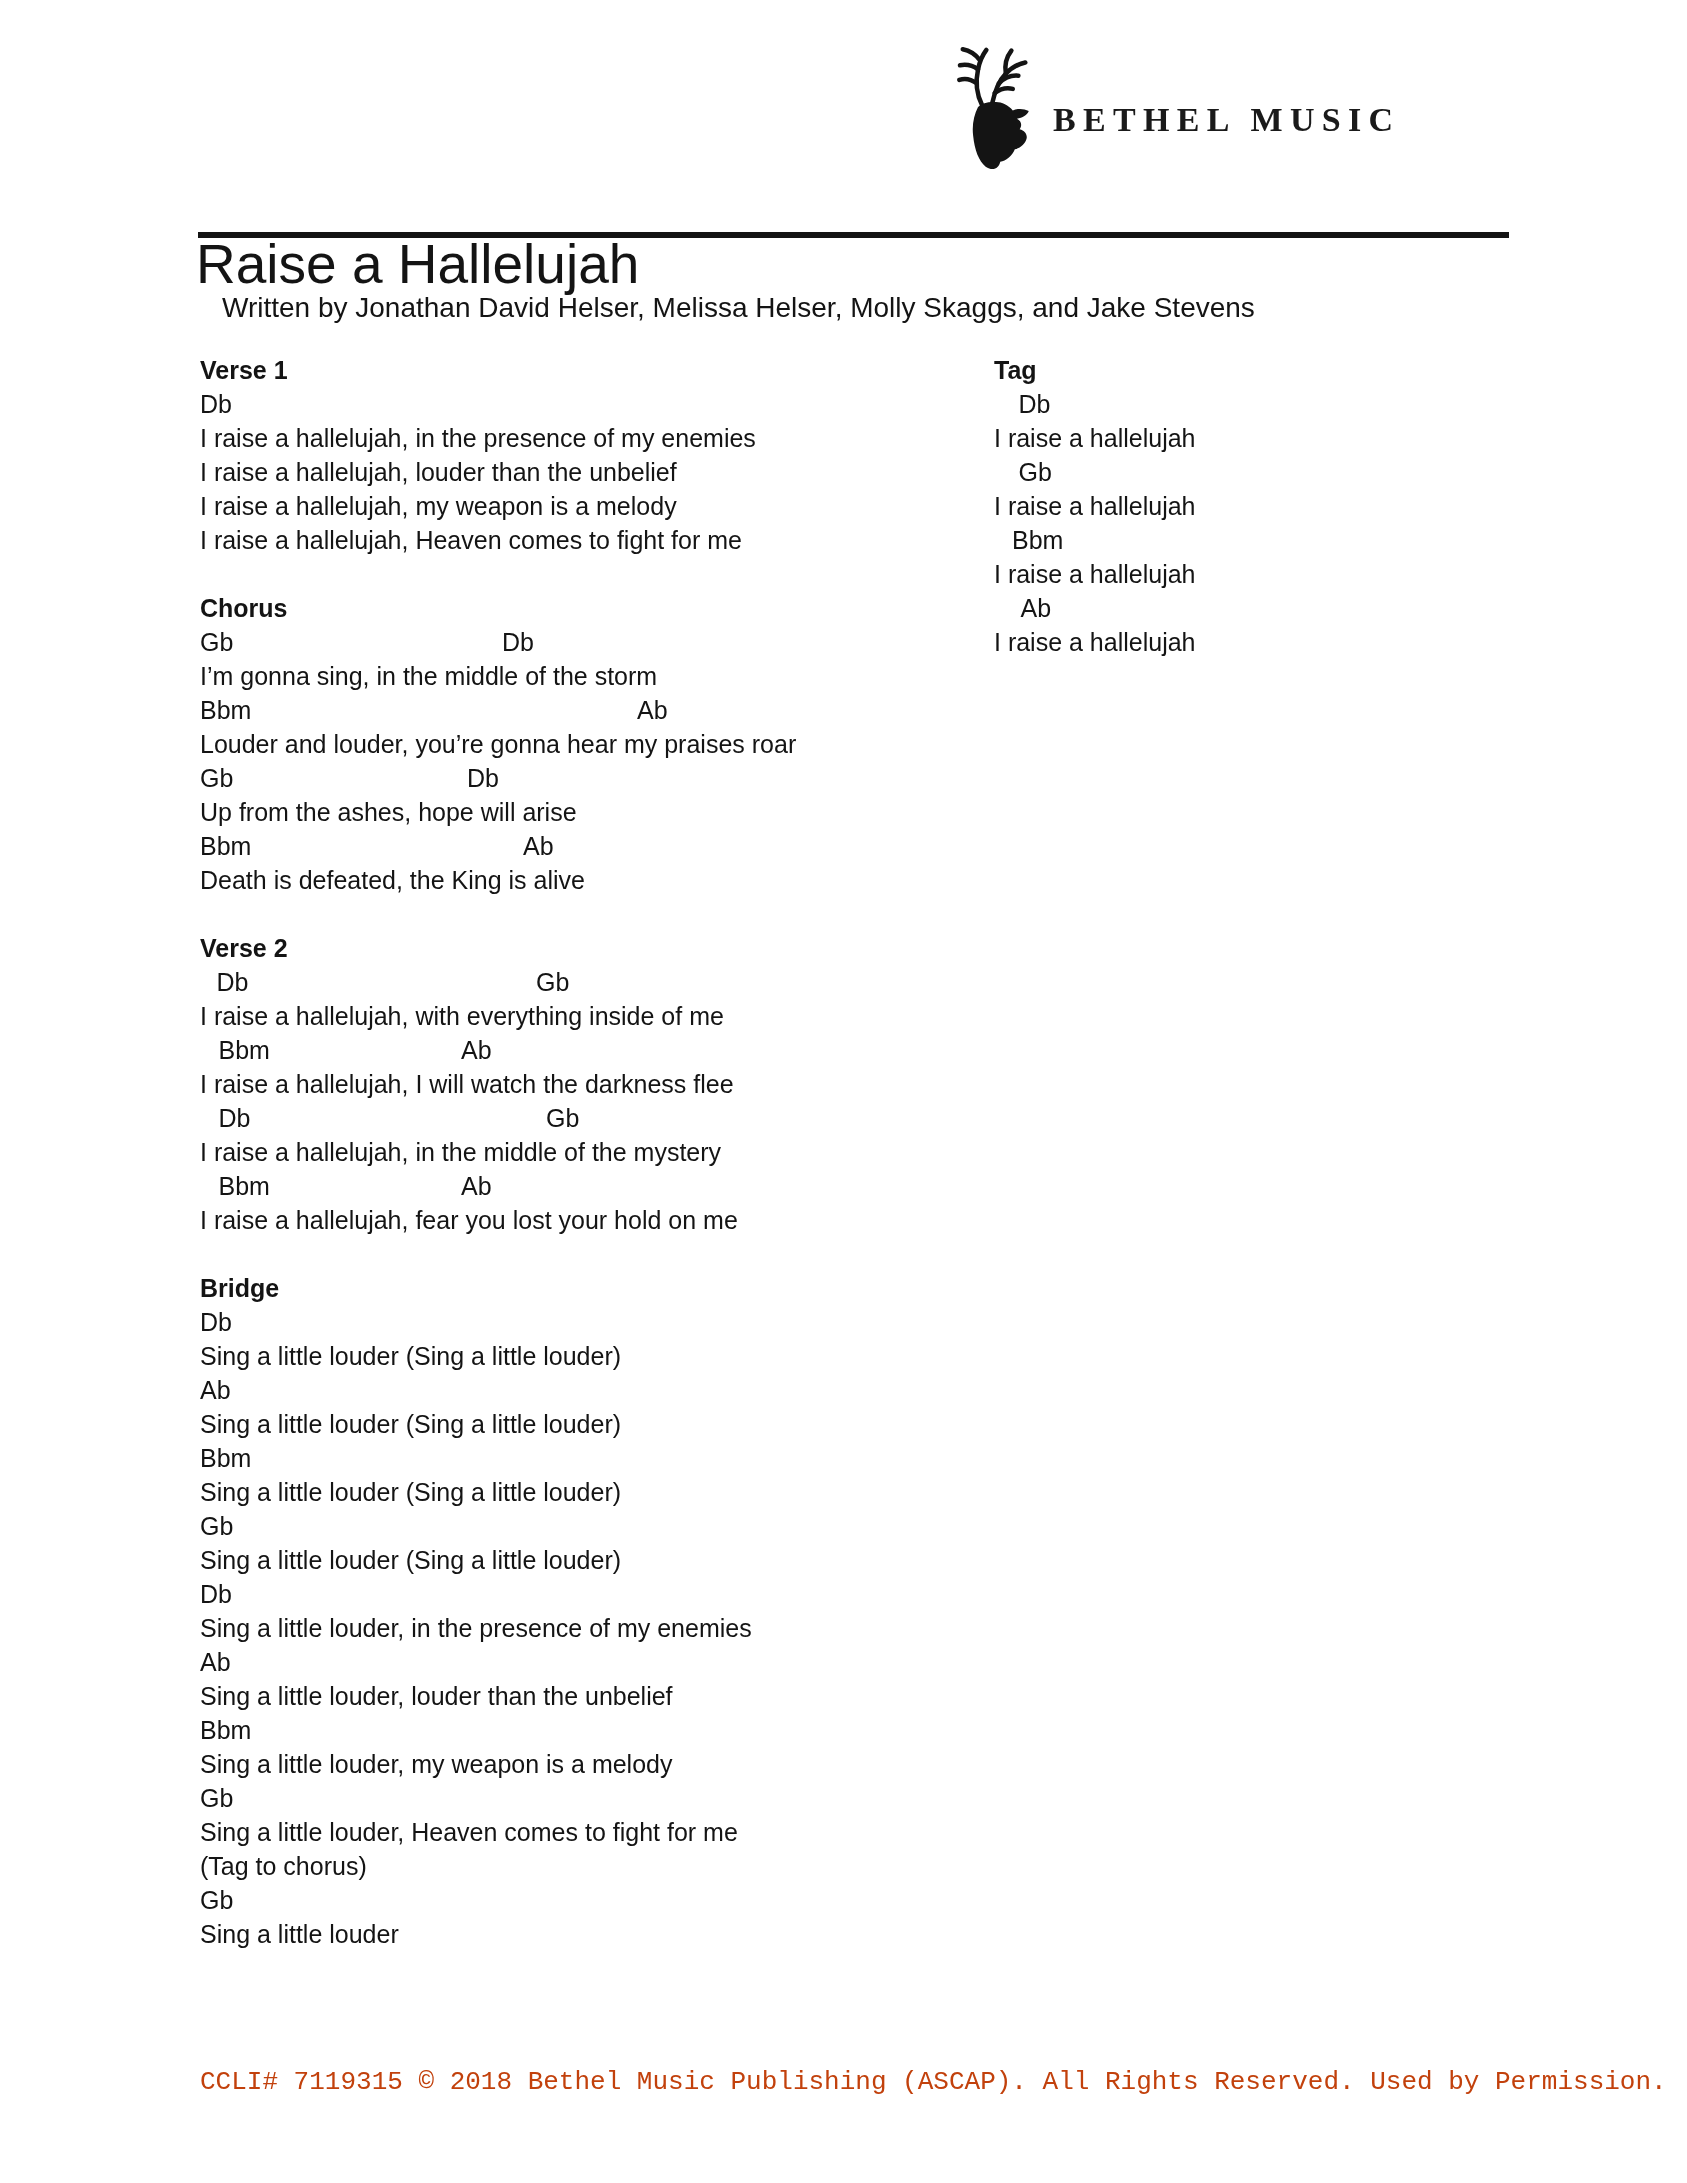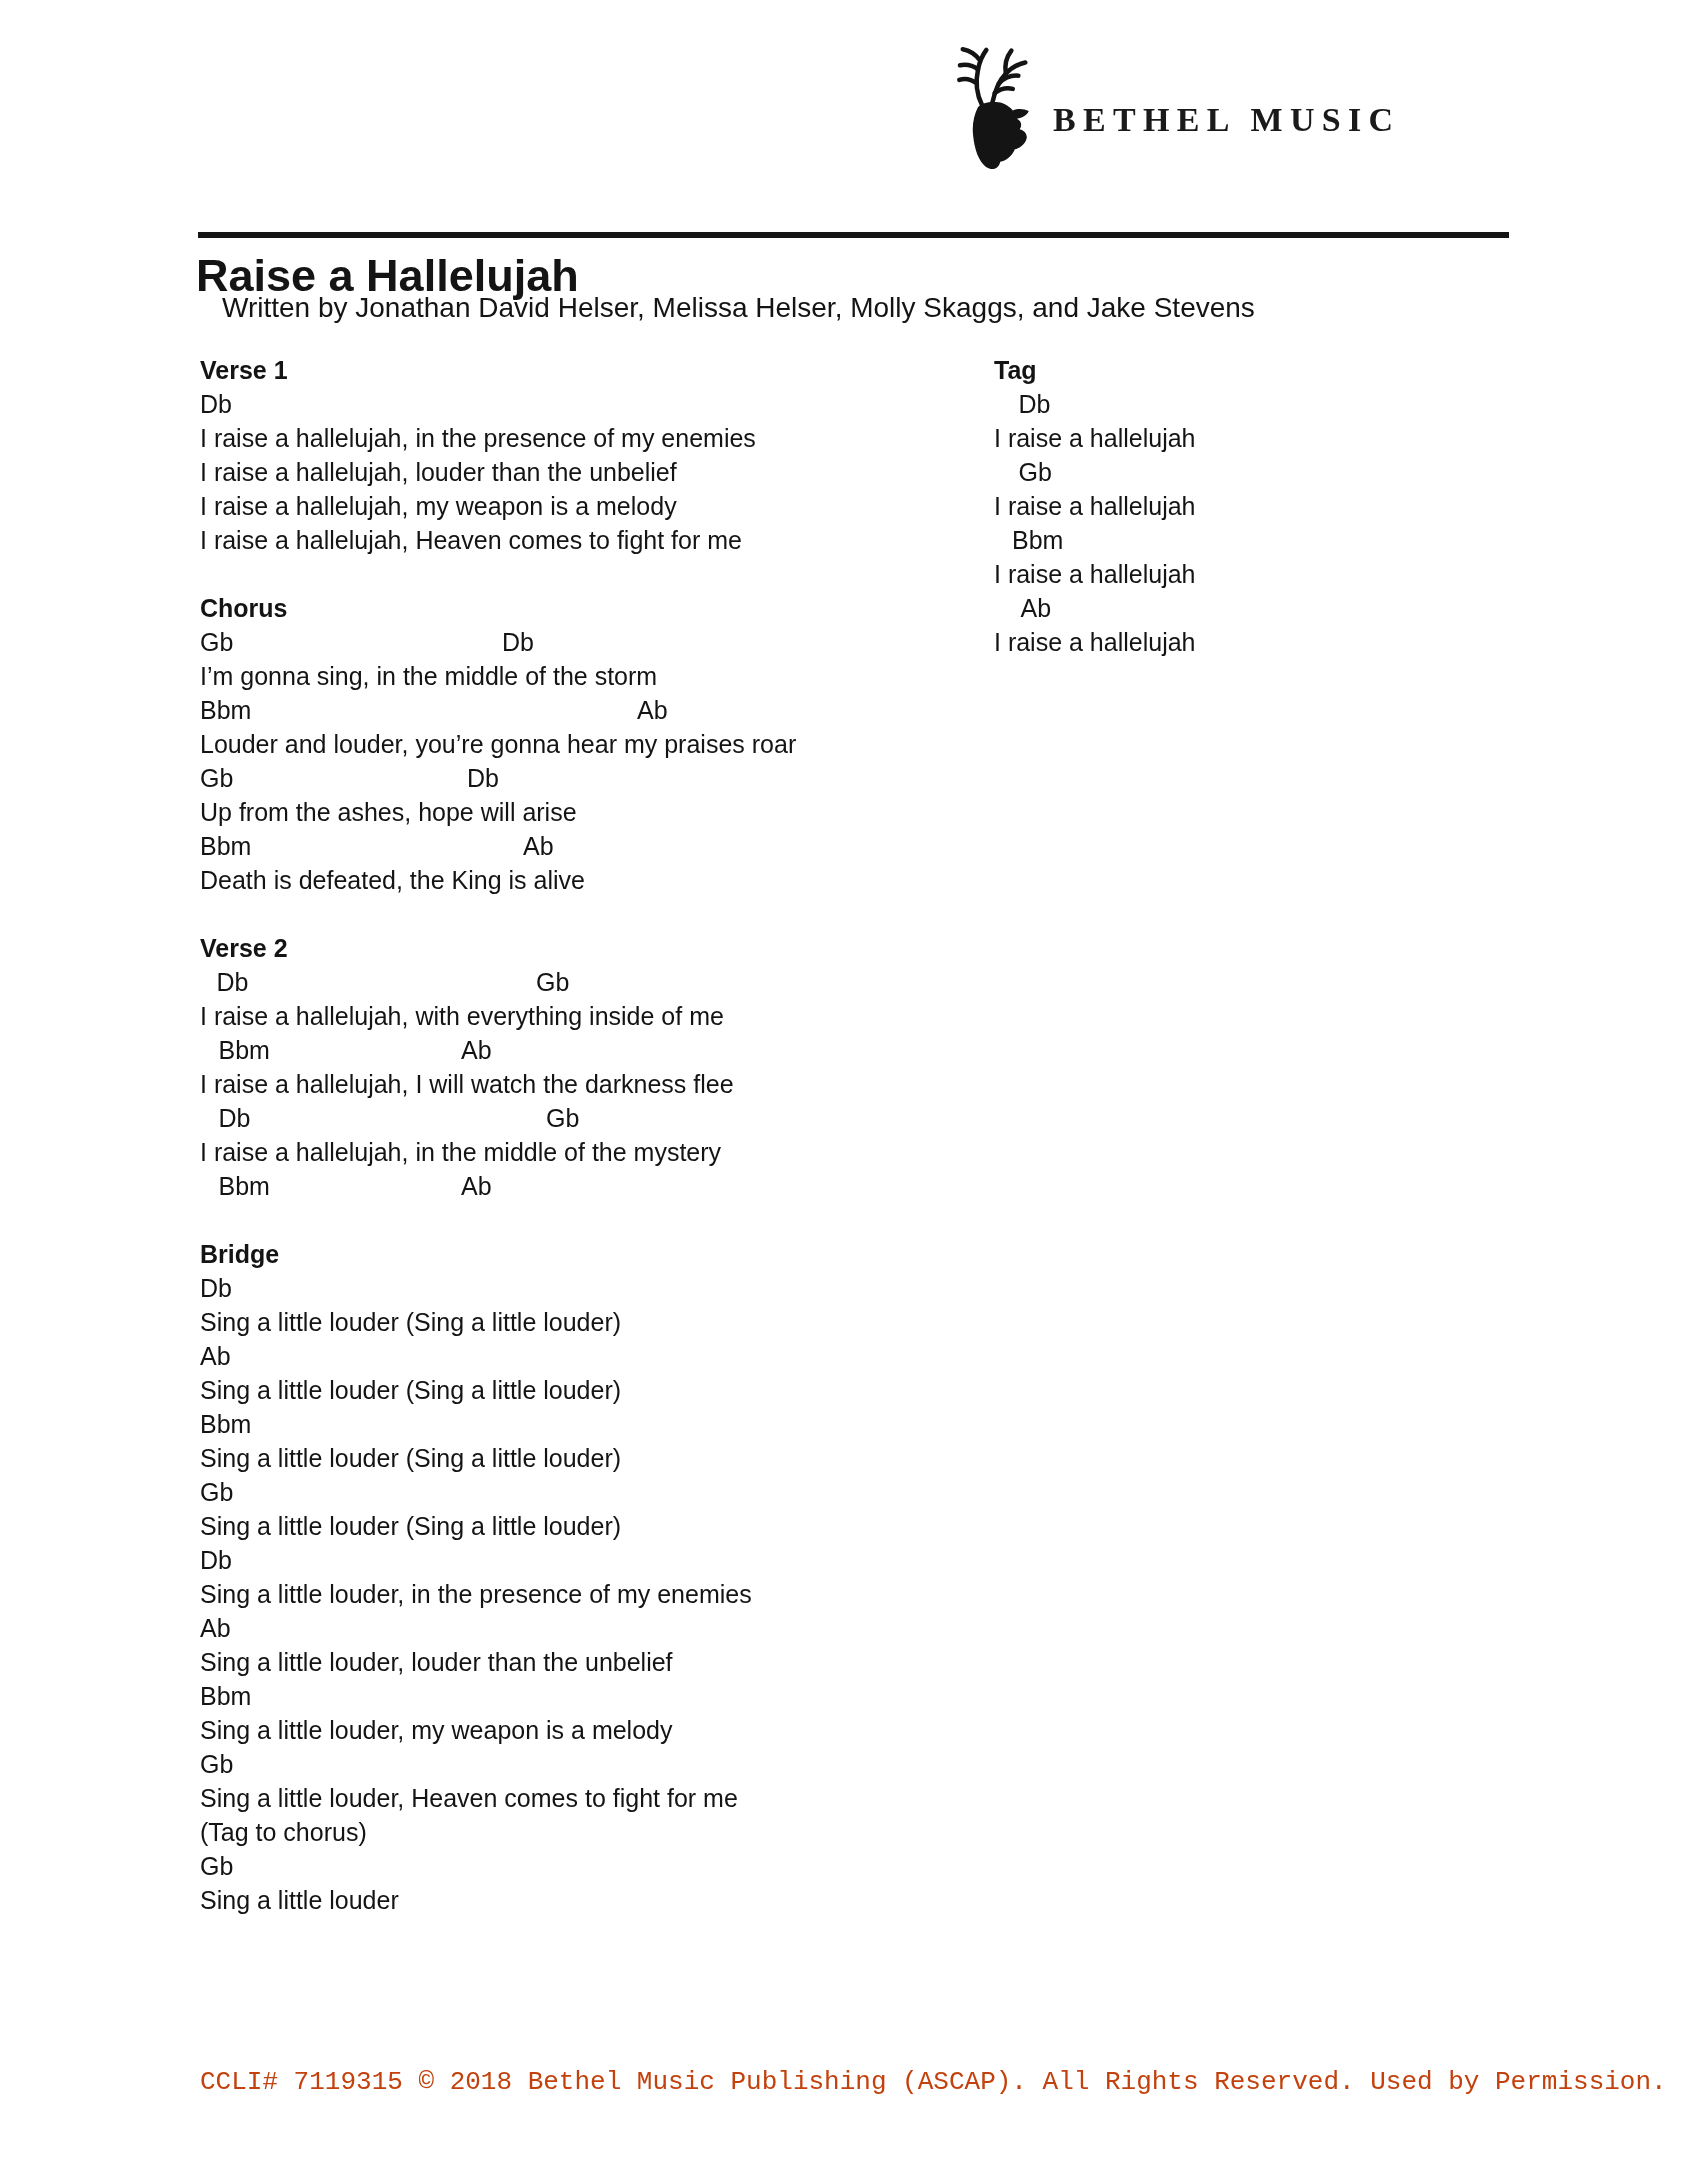--- a/index.html
+++ b/index.html
@@ -27,22 +27,22 @@
     color:#1a1a1a;
     margin-top:22.5px;
     white-space:pre;
   }
   
   .rule {
     position:absolute; left:198px; top:232px;
     width:1311px; height:6px; background:#141414;
   }
   .title {
-    position:absolute; left:196px; top:250px;
-    font-size:45px; font-weight:700; letter-spacing:0;
+    position:absolute; left:196px; top:232px;
+    font-size:55px; font-weight:400; letter-spacing:0;
     white-space:pre;
   }
   .credits {
     position:absolute; left:198px; top:292px;
     font-size:28px; white-space:pre;margin-left:24px;
   }
   
   .col { position:absolute; top:353px; }
   .col-left  { left:200px;  width:827px; }
   .col-right { left:994px; width:529px; }
@@ -116,20 +116,21 @@
       </div>
       <div class="song-section">
         <div class="sec-label">Verse 2</div>
         <div class="line chords"><span class="chord" style="left: 16.5px;">Db</span><span class="chord" style="left: 336px;">Gb</span></div>
         <div class="line lyric">I raise a hallelujah, with everything inside of me</div>
         <div class="line chords"><span class="chord" style="left: 18.5px;">Bbm</span><span class="chord" style="left: 261px;">Ab</span></div>
         <div class="line lyric">I raise a hallelujah, I will watch the darkness flee</div>
         <div class="line chords"><span class="chord" style="left: 18.5px;">Db</span><span class="chord" style="left: 346px;">Gb</span></div>
         <div class="line lyric">I raise a hallelujah, in the middle of the mystery</div>
         <div class="line chords"><span class="chord" style="left: 18.5px;">Bbm</span><span class="chord" style="left: 261px;">Ab</span></div>
+        <div class="line lyric">I raise a hallelujah, fear you lost your hold on me</div>
       </div>
       <div class="song-section">
         <div class="sec-label">Bridge</div>
         <div class="line chords"><span class="chord" style="left: 0px;">Db</span></div>
         <div class="line lyric">Sing a little louder (Sing a little louder)</div>
         <div class="line chords"><span class="chord" style="left: 0px;">Ab</span></div>
         <div class="line lyric">Sing a little louder (Sing a little louder)</div>
         <div class="line chords"><span class="chord" style="left: 0px;">Bbm</span></div>
         <div class="line lyric">Sing a little louder (Sing a little louder)</div>
         <div class="line chords"><span class="chord" style="left: 0px;">Gb</span></div>

